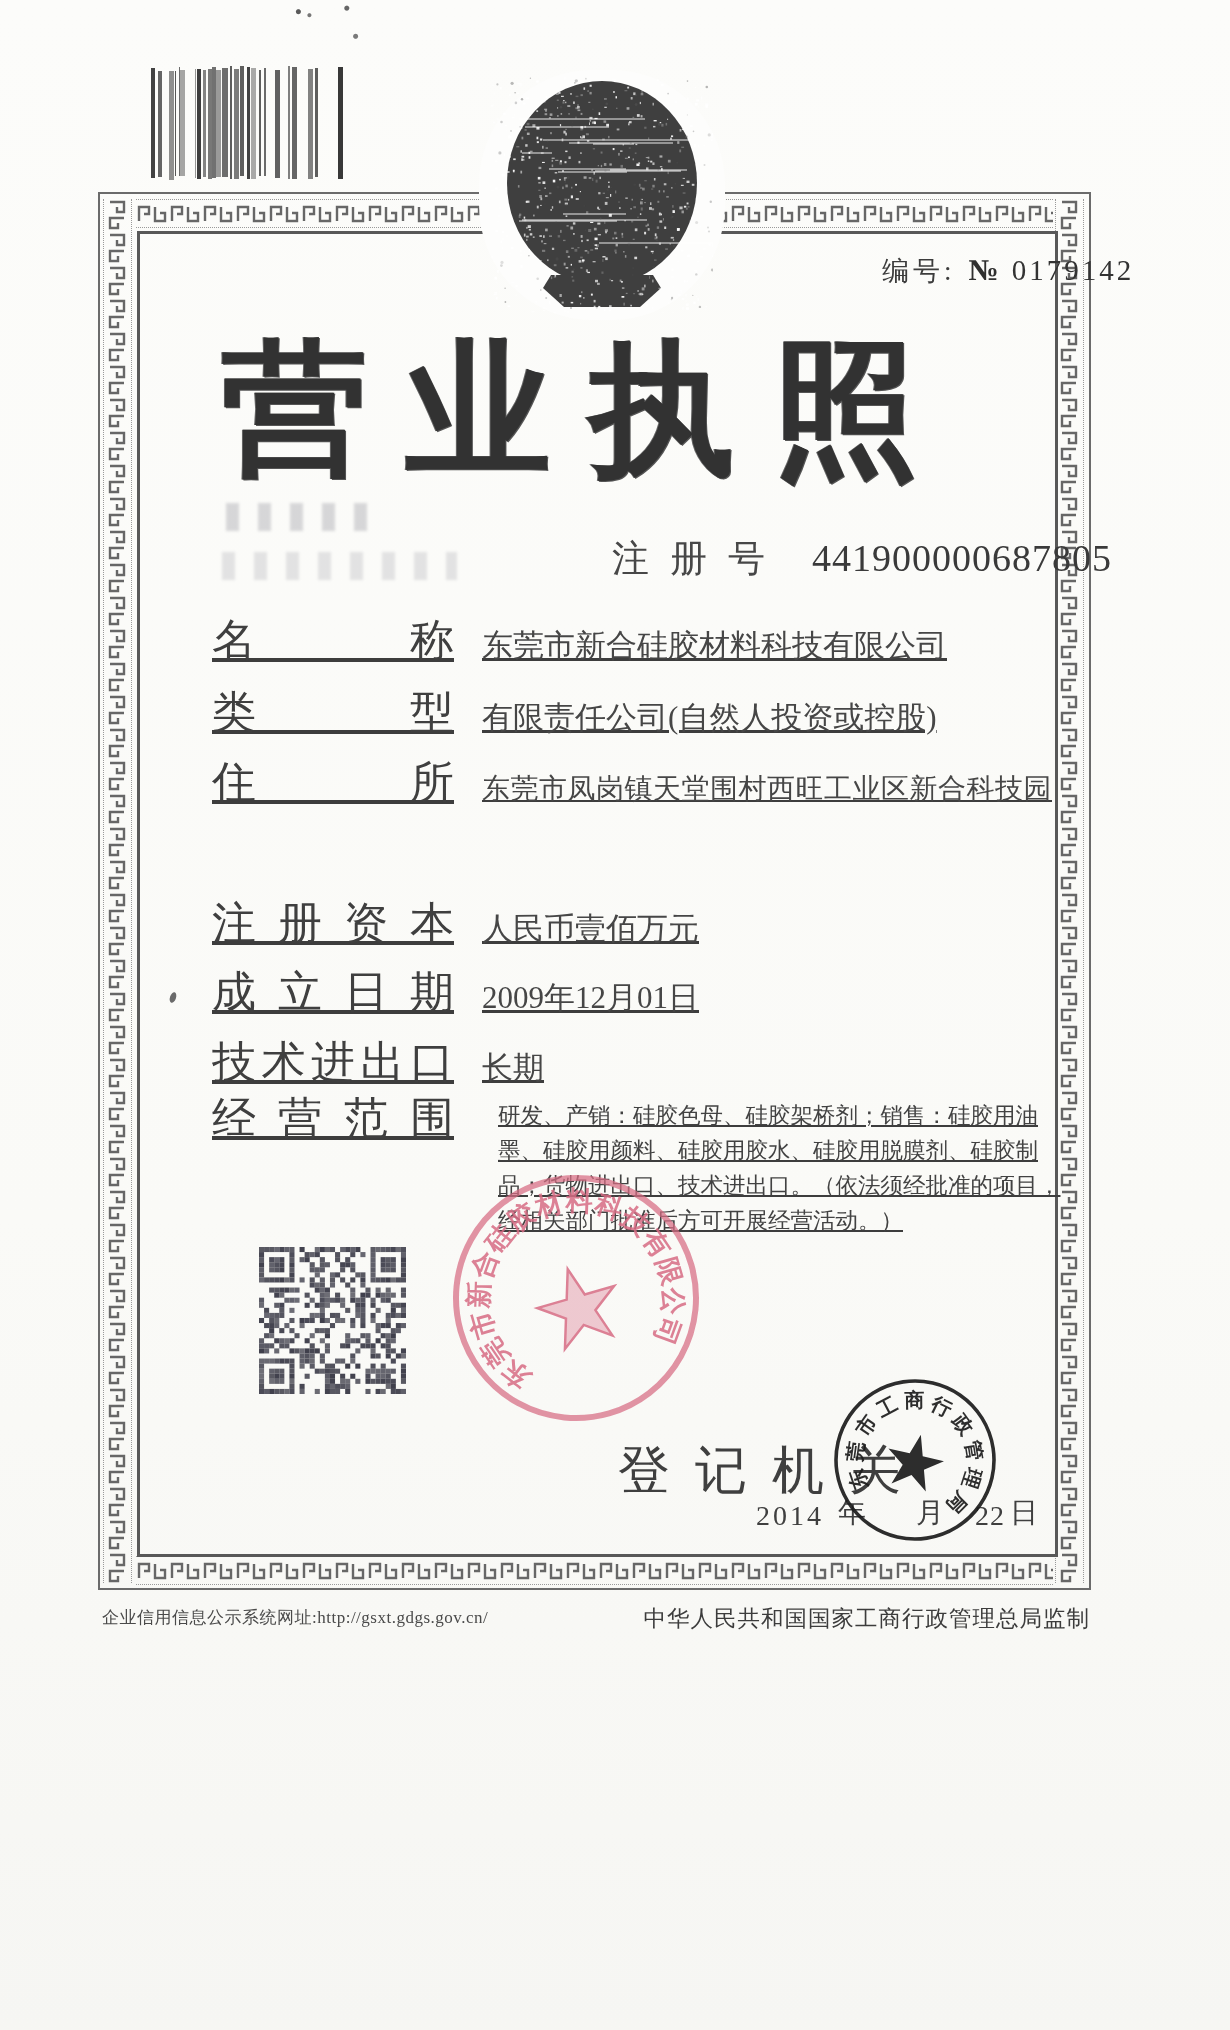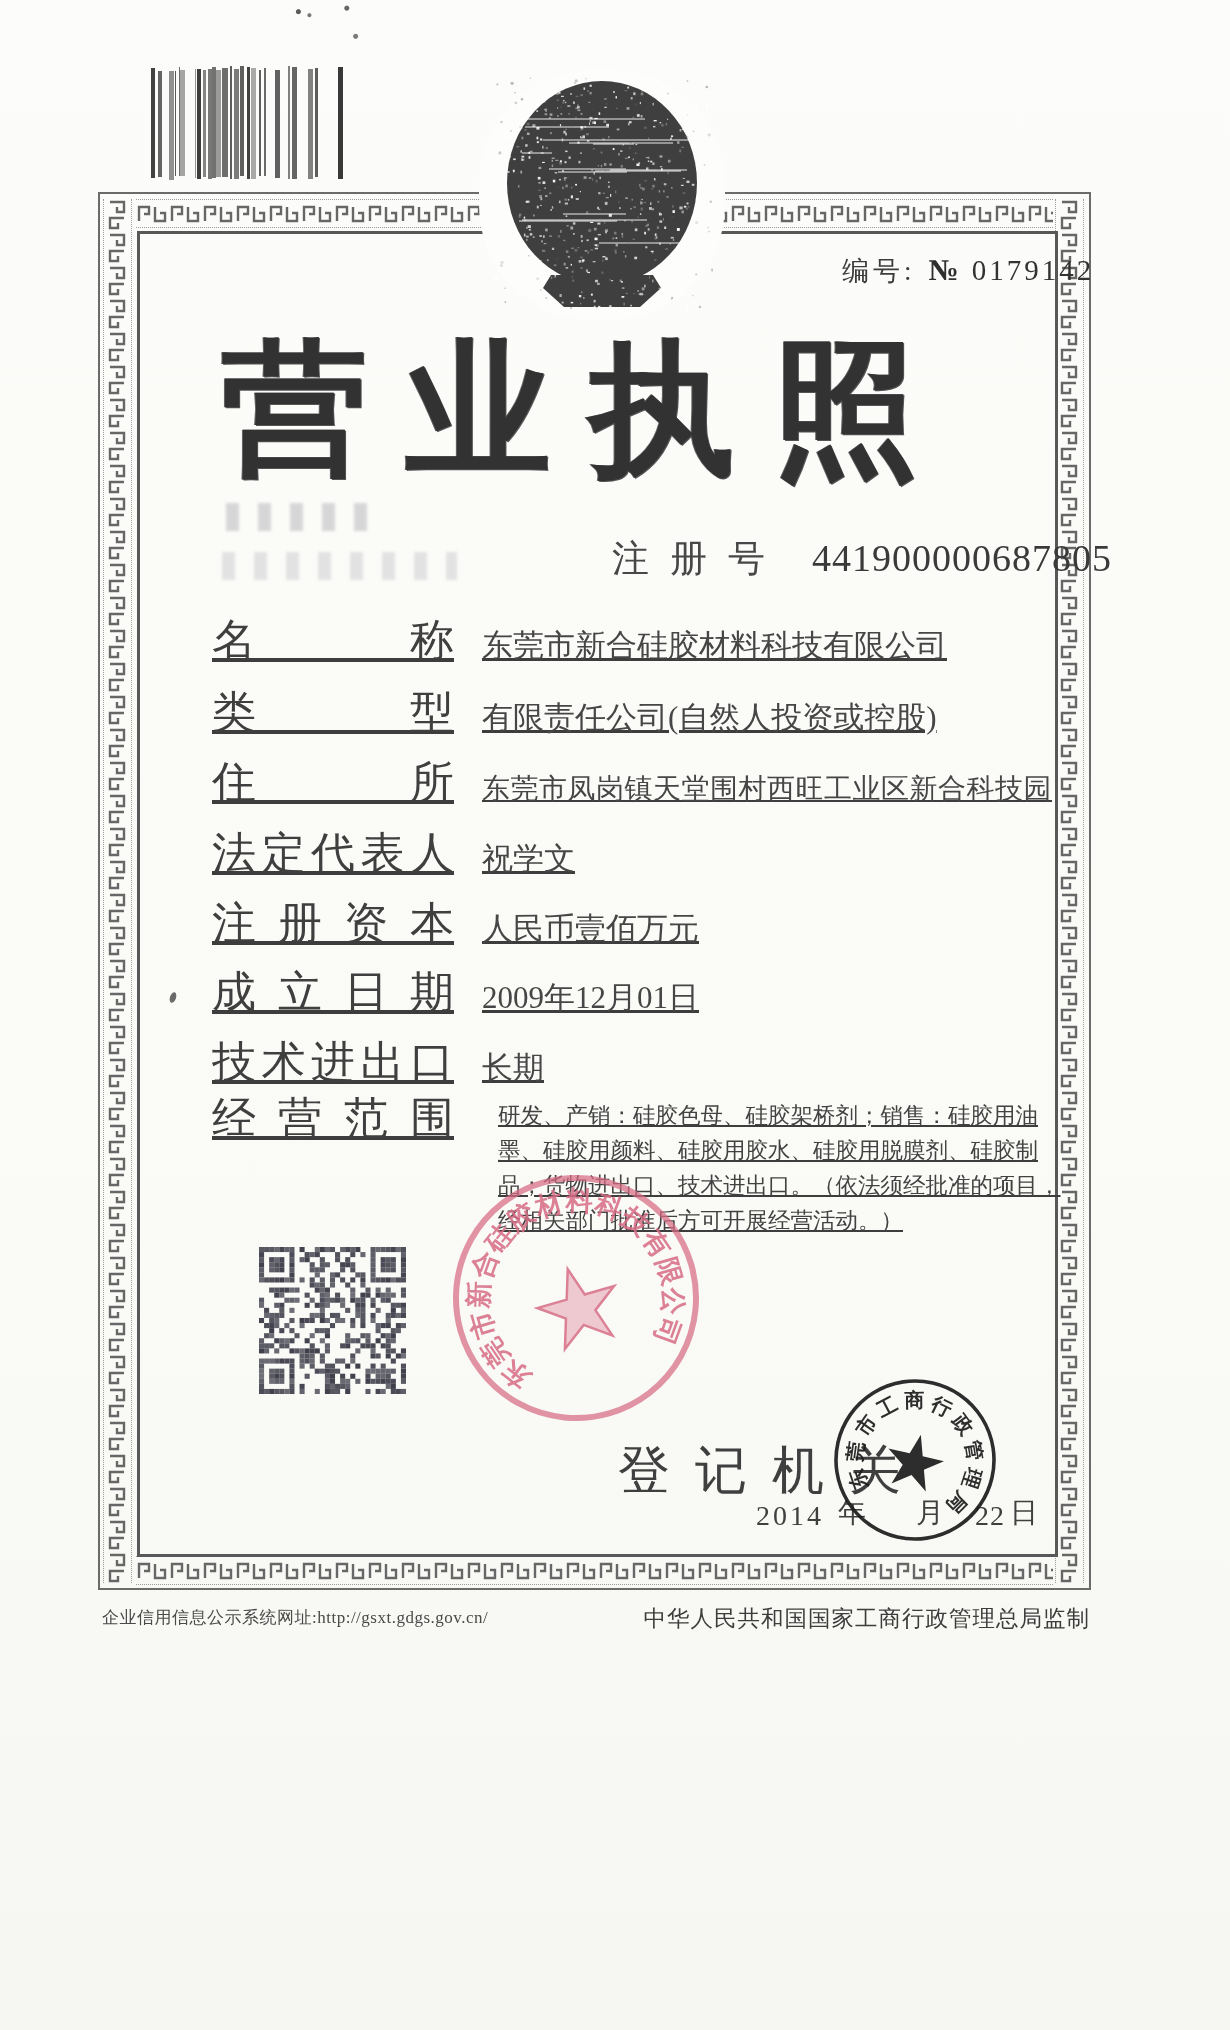--- a/index.html
+++ b/index.html
@@ -20,21 +20,21 @@
   .band.v-left{left:32px;top:5px;width:1384px;height:27px;}
   .band.v-right{left:984px;top:5px;width:1384px;height:27px;}
   .munit{display:inline-block;width:33px;height:26px;}
 
   
   #barcode{position:absolute;left:150px;top:66px;width:196px;height:114px;z-index:2;}
   .bar{position:absolute;background:#2d2d2d;}
   #emblem-wrap{position:absolute;left:479px;top:70px;width:246px;height:250px;
         background:#fdfdfc;border-radius:46%;z-index:2;
         display:flex;align-items:center;justify-content:center;}
-  .serial{position:absolute;left:842px;top:253px;display:flex;align-items:baseline;
+  .serial{position:absolute;left:882px;top:253px;display:flex;align-items:baseline;
         gap:13px;z-index:2;}
   .serial .s-lbl{font-size:27px;letter-spacing:4px;color:#3c3c3c;}
   .serial .s-no{font-size:30px;font-weight:bold;color:#2f2f2f;}
   .serial .s-num{font-size:29px;color:#333;letter-spacing:3px;}
 
   
   .title-row{position:absolute;left:222px;top:334px;width:696px;display:flex;
         justify-content:space-between;z-index:2;}
   .title-row span{font-size:145px;line-height:1.05;font-weight:900;color:#323232;
         text-shadow:1px 1px 0 #555, -1px 0 0 #666;}
@@ -1305,24 +1305,20 @@
     <span class="val">东莞市新合硅胶材料科技有限公司</span>
   </div>
   <div class="row addr" style="top:758px">
     <span class="lbl">住所</span>
     <span class="val">东莞市凤岗镇天堂围村西旺工业区新合科技园</span>
   </div>
   <div class="row" style="top:688px">
     <span class="lbl">类型</span>
     <span class="val">有限责任公司(自然人投资或控股)</span>
   </div>
-  <div class="row" style="top:829px">
-    <span class="lbl">法定代表人</span>
-    <span class="val">祝学文</span>
-  </div>
   <div class="row" style="top:899px">
     <span class="lbl">注册资本</span>
     <span class="val">人民币壹佰万元</span>
   </div>
   <div class="row" style="top:968px">
     <span class="lbl">成立日期</span>
     <span class="val">2009年12月01日</span>
   </div>
   <div class="row" style="top:1038px">
     <span class="lbl">技术进出口</span>

